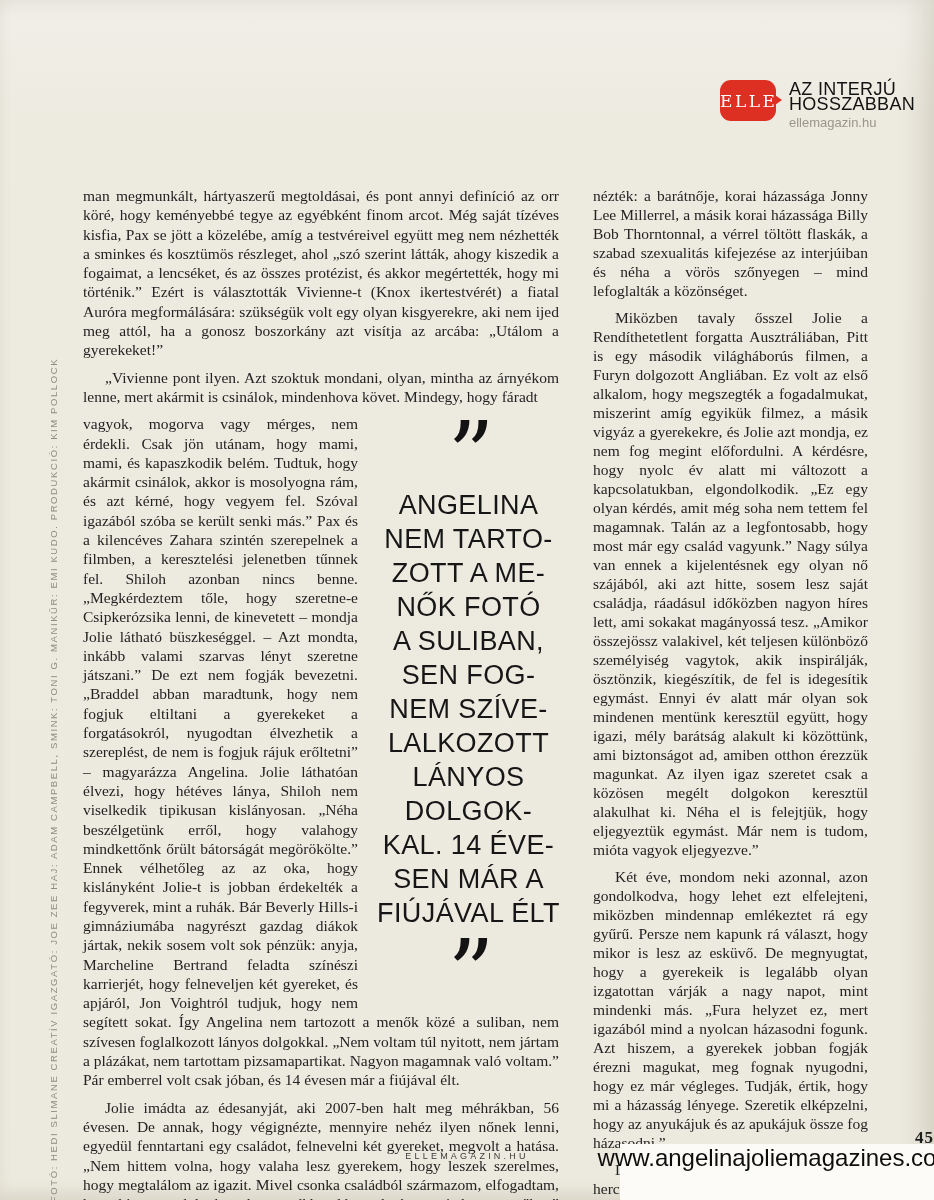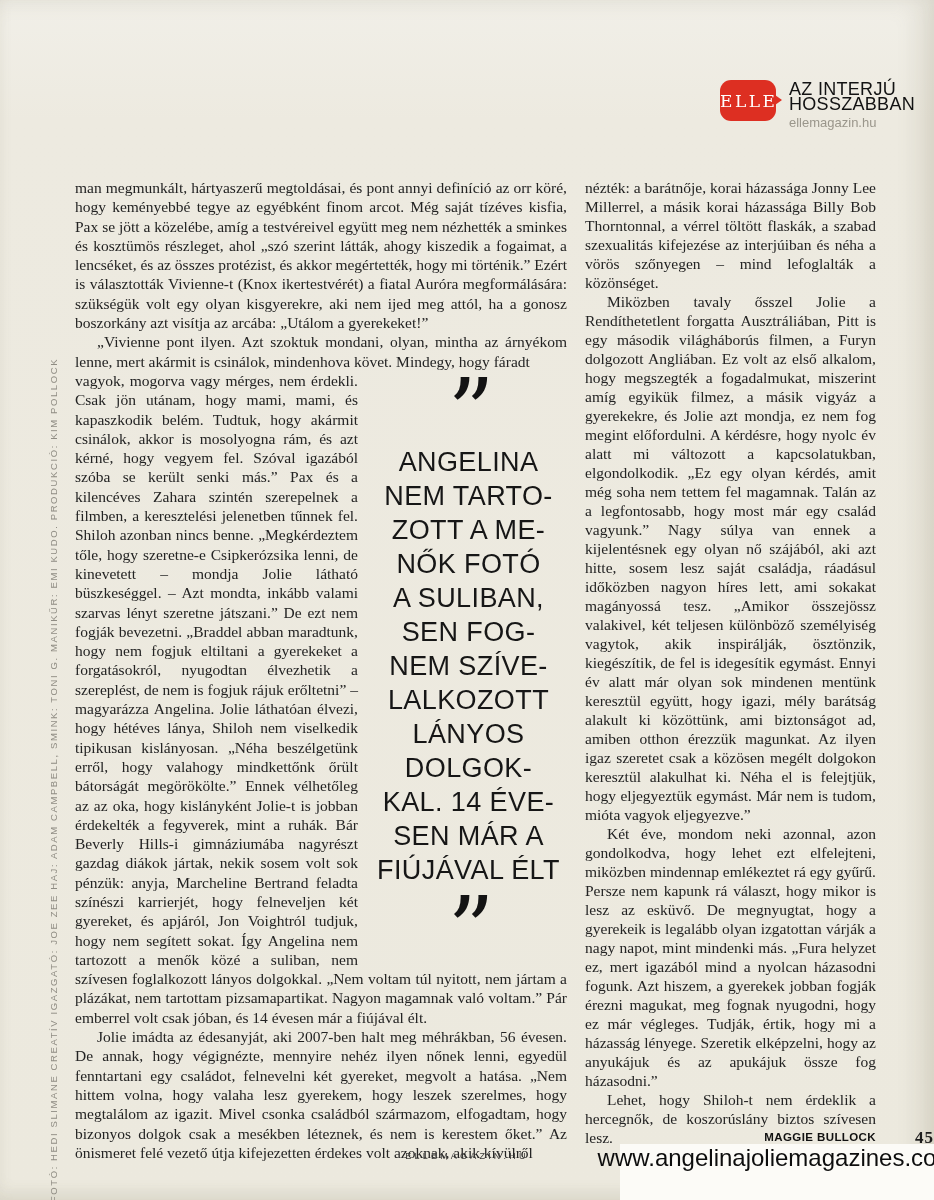--- a/index.html
+++ b/index.html
@@ -19,21 +19,21 @@
   .badge-tail {
     position:absolute; right:-6px; top:15px; width:0; height:0;
     border-left:7px solid #dd2f22; border-top:5px solid transparent; border-bottom:5px solid transparent;
   }
   .badge-text { margin-left:13px; font-family:"Liberation Sans", sans-serif; padding-top:2px; }
   .badge-title { font-weight:normal; font-size:18px; line-height:15px; letter-spacing:.3px; color:#121212; }
   .badge-site { font-size:13px; color:#9a968b; margin-top:3px; }
   
   .col-left  { position:absolute; left:75px;  top:178px; width:492px; text-align:justify; font-size:15.5px; line-height:19.3px; }
   .col-right { position:absolute; left:585px; top:178px; width:291px; text-align:justify; font-size:15.5px; line-height:19px; }
-  .col-left p, .col-right p { margin:0; }
+  .col-left p, .col-right p { margin:8px; }
   .indent { text-indent:22px; }
   
   .pull-quote {
     float:right; width:197px; height:583px; margin-left:12px; margin-top:2px;
     text-align:center; font-family:"Liberation Sans", sans-serif;
     display:flex; flex-direction:column; align-items:center;
   }
   .pq-mark { font-family:"DejaVu Serif", serif; font-size:92px; line-height:80px; height:72px; color:#131313; letter-spacing:-5px; }
   .pq-mark.bottom { margin-top:4px; }
   .pq-line { font-size:27px; line-height:34px; font-weight:400; color:#161616; letter-spacing:.4px; white-space:nowrap;text-align:right; }

